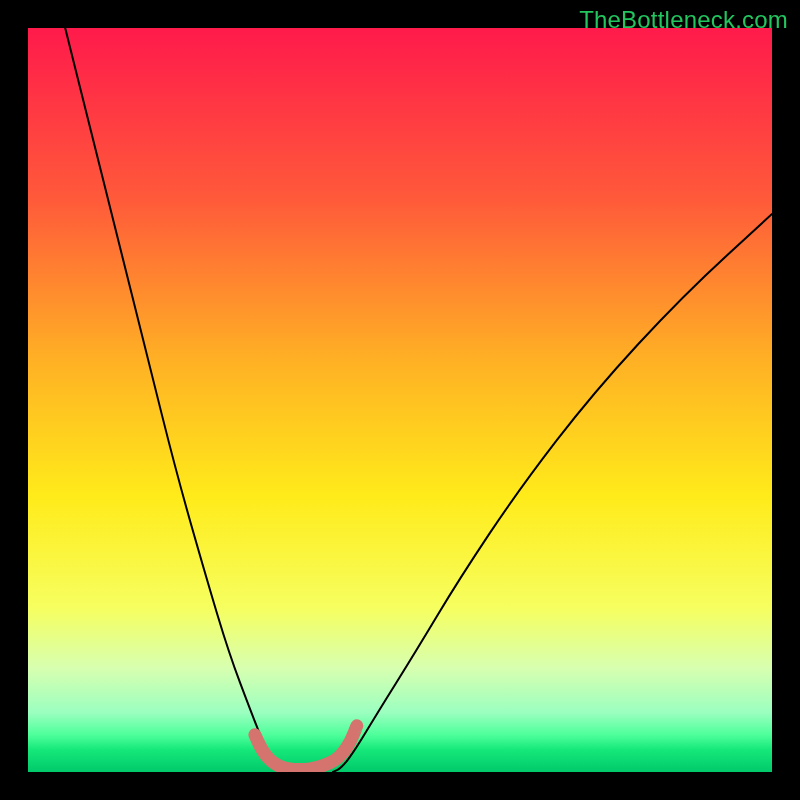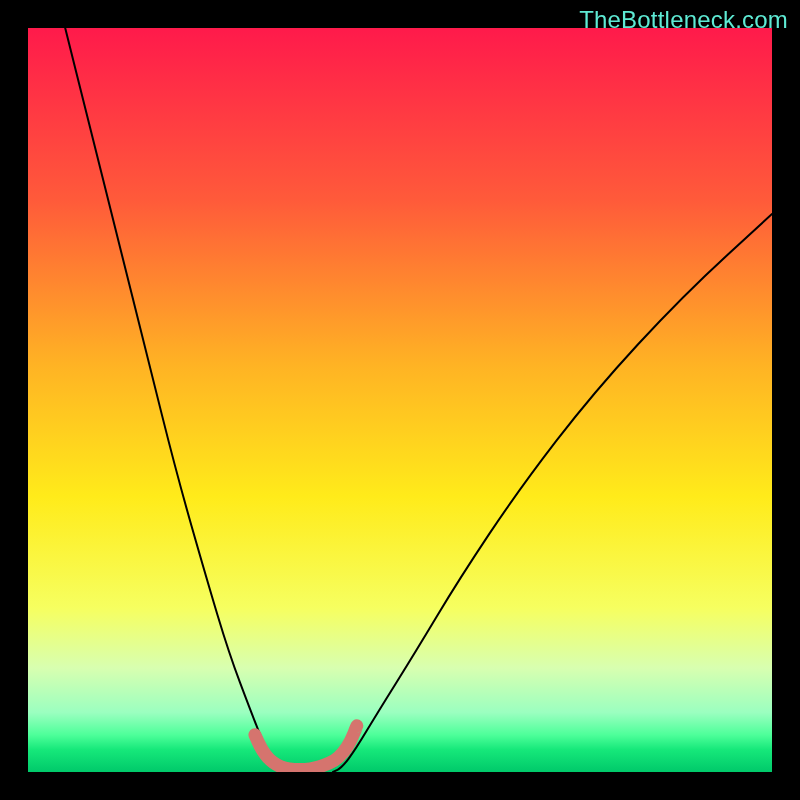--- a/index.html
+++ b/index.html
@@ -31,21 +31,21 @@
     position: absolute;
     left: 0;
     top: 0;
     width: 100%;
     height: 100%;
   }
   .watermark {
     position: absolute;
     top: 6px;
     right: 12px;
-    color: #5eead4;
+    color: #22c55e;
     font-size: 24px;
     font-weight: 500;
     letter-spacing: 0.2px;
   }
   svg.curves {
     position: absolute;
     left: 0;
     top: 0;
     width: 100%;
     height: 100%;

